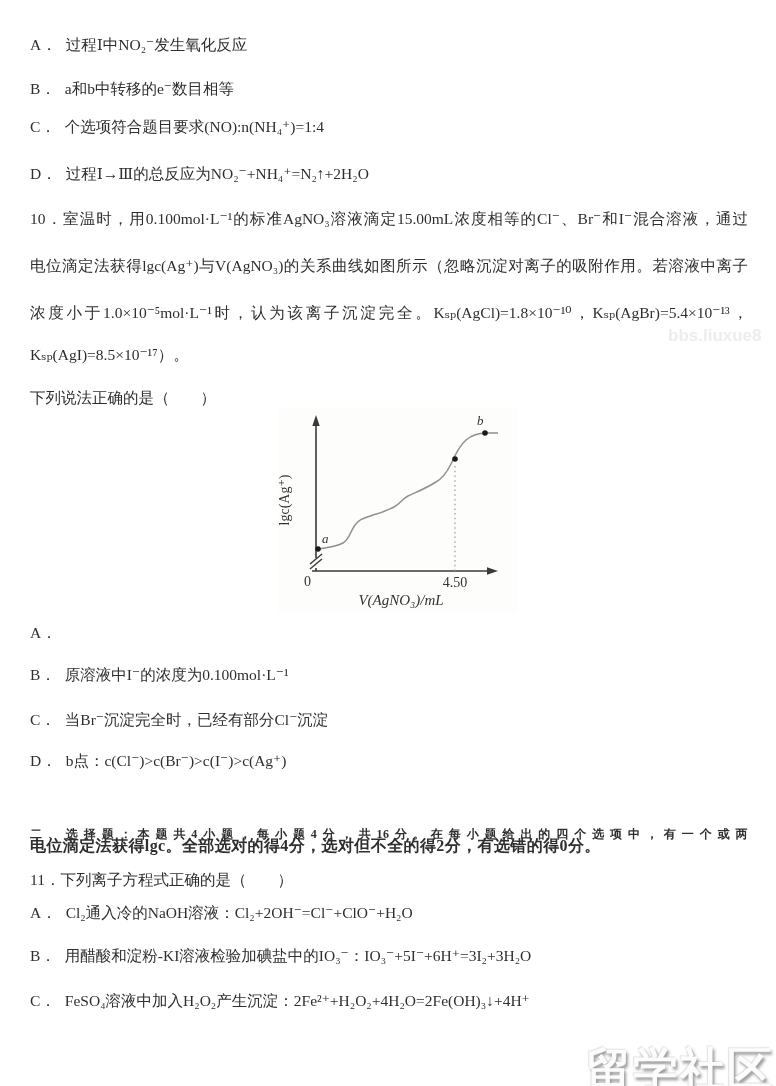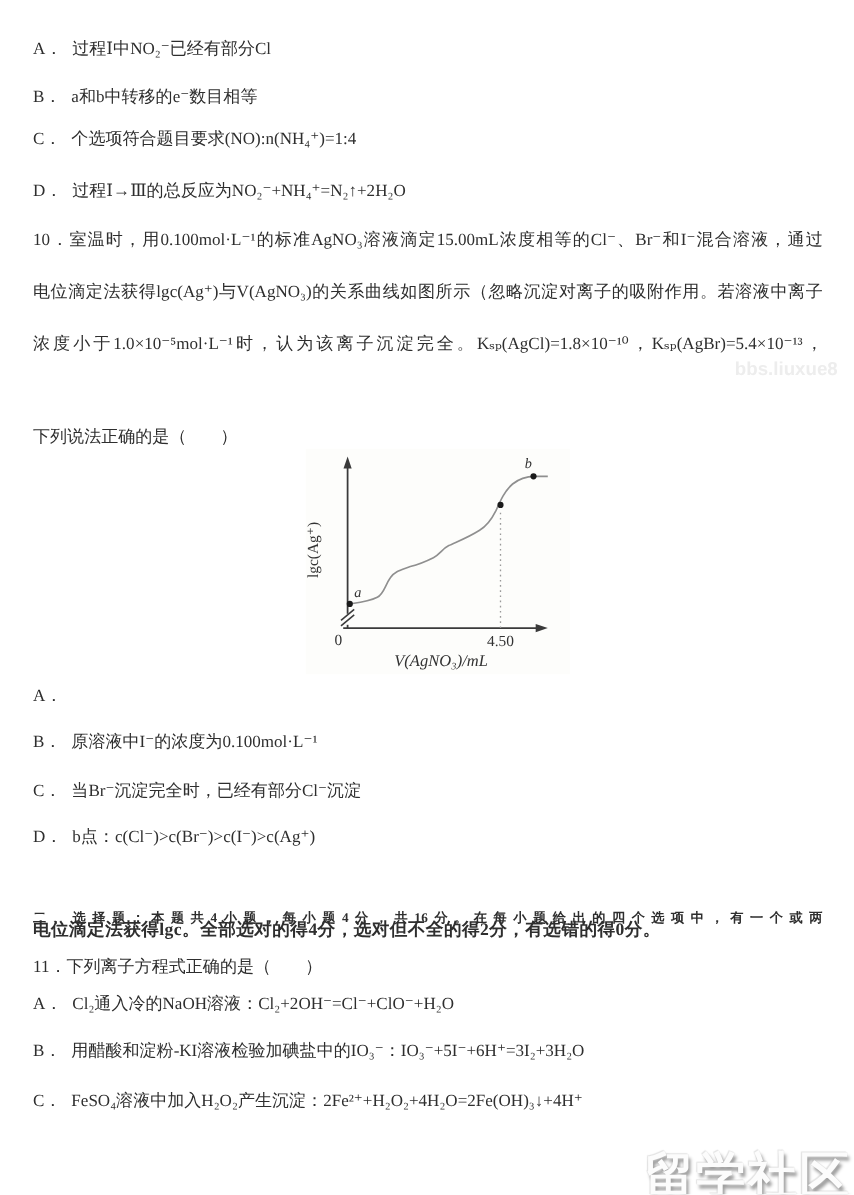--- a/index.html
+++ b/index.html
@@ -34,38 +34,39 @@
   }
   svg text{font-family:"Liberation Serif","DejaVu Serif",serif;fill:#333;}
 </style>
 </head>
 <body>
 
 <div class="page">
 
   <div class="ln opt" style="top:33px">
     <span class="ol">A．</span>
-    <span>过程Ⅰ中NO₂⁻已经有部分Cl</span>
+    <span>过程Ⅰ中NO₂⁻发生氧化反应</span>
   </div>
   <div class="ln opt" style="top:77px">
     <span class="ol">B．</span>
     <span>a和b中转移的e⁻数目相等</span>
   </div>
   <div class="ln opt" style="top:115px">
     <span class="ol">C．</span>
     <span>个选项符合题目要求(NO):n(NH₄⁺)=1:4</span>
   </div>
   <div class="ln opt" style="top:162px">
     <span class="ol">D．</span>
     <span>过程Ⅰ→Ⅲ的总反应为NO₂⁻+NH₄⁺=N₂↑+2H₂O</span>
   </div>
 
   <div class="ln jl" style="top:207px">10．室温时，用0.100mol·L⁻¹的标准AgNO₃溶液滴定15.00mL浓度相等的Cl⁻、Br⁻和I⁻混合溶液，通过</div>
   <div class="ln jl" style="top:254px">电位滴定法获得lgc(Ag⁺)与V(AgNO₃)的关系曲线如图所示（忽略沉淀对离子的吸附作用。若溶液中离子</div>
   <div class="ln jl" style="top:301px">浓度小于1.0×10⁻⁵mol·L⁻¹时，认为该离子沉淀完全。Kₛₚ(AgCl)=1.8×10⁻¹⁰，Kₛₚ(AgBr)=5.4×10⁻¹³，</div>
+  <div class="ln" style="top:343px">Kₛₚ(AgI)=8.5×10⁻¹⁷）。</div>
   <div class="ln" style="top:386px">下列说法正确的是（　　）</div>
 
   <div class="figure">
     <svg width="240" height="205" viewBox="0 0 240 205">
 
       <line x1="38" y1="163" x2="38" y2="14" stroke="#3a3a3a" stroke-width="1.6"></line>
       <polygon points="38,7 34.3,18 41.7,18" fill="#3a3a3a"></polygon>
       <line x1="34" y1="163" x2="212" y2="163" stroke="#3a3a3a" stroke-width="1.6"></line>
       <polygon points="220,163 209,159.3 209,166.7" fill="#3a3a3a"></polygon>
 

